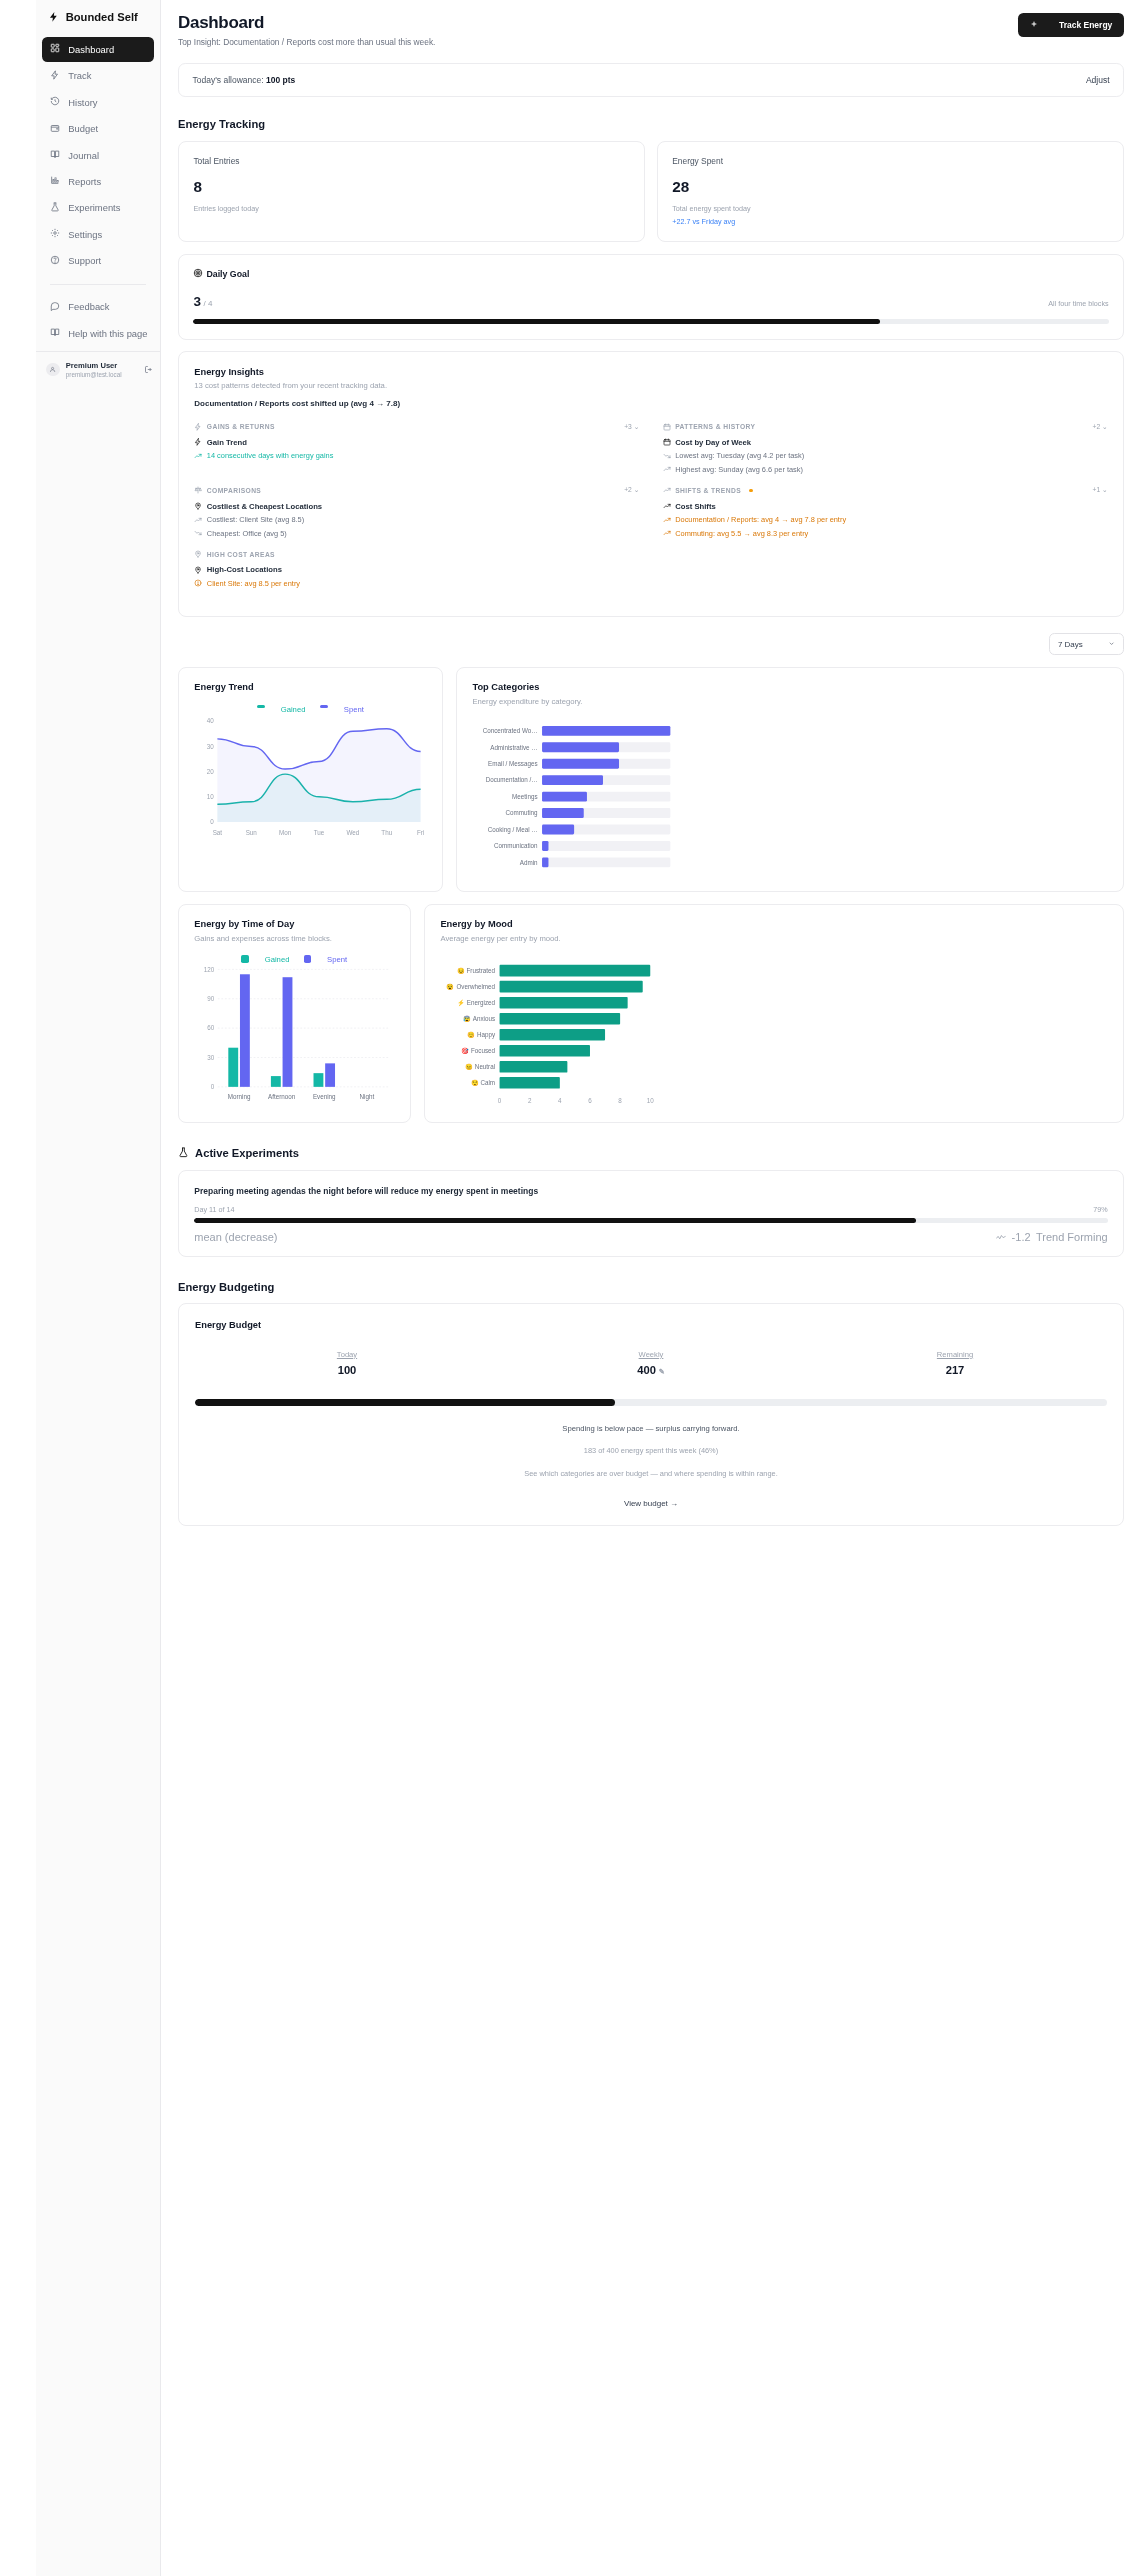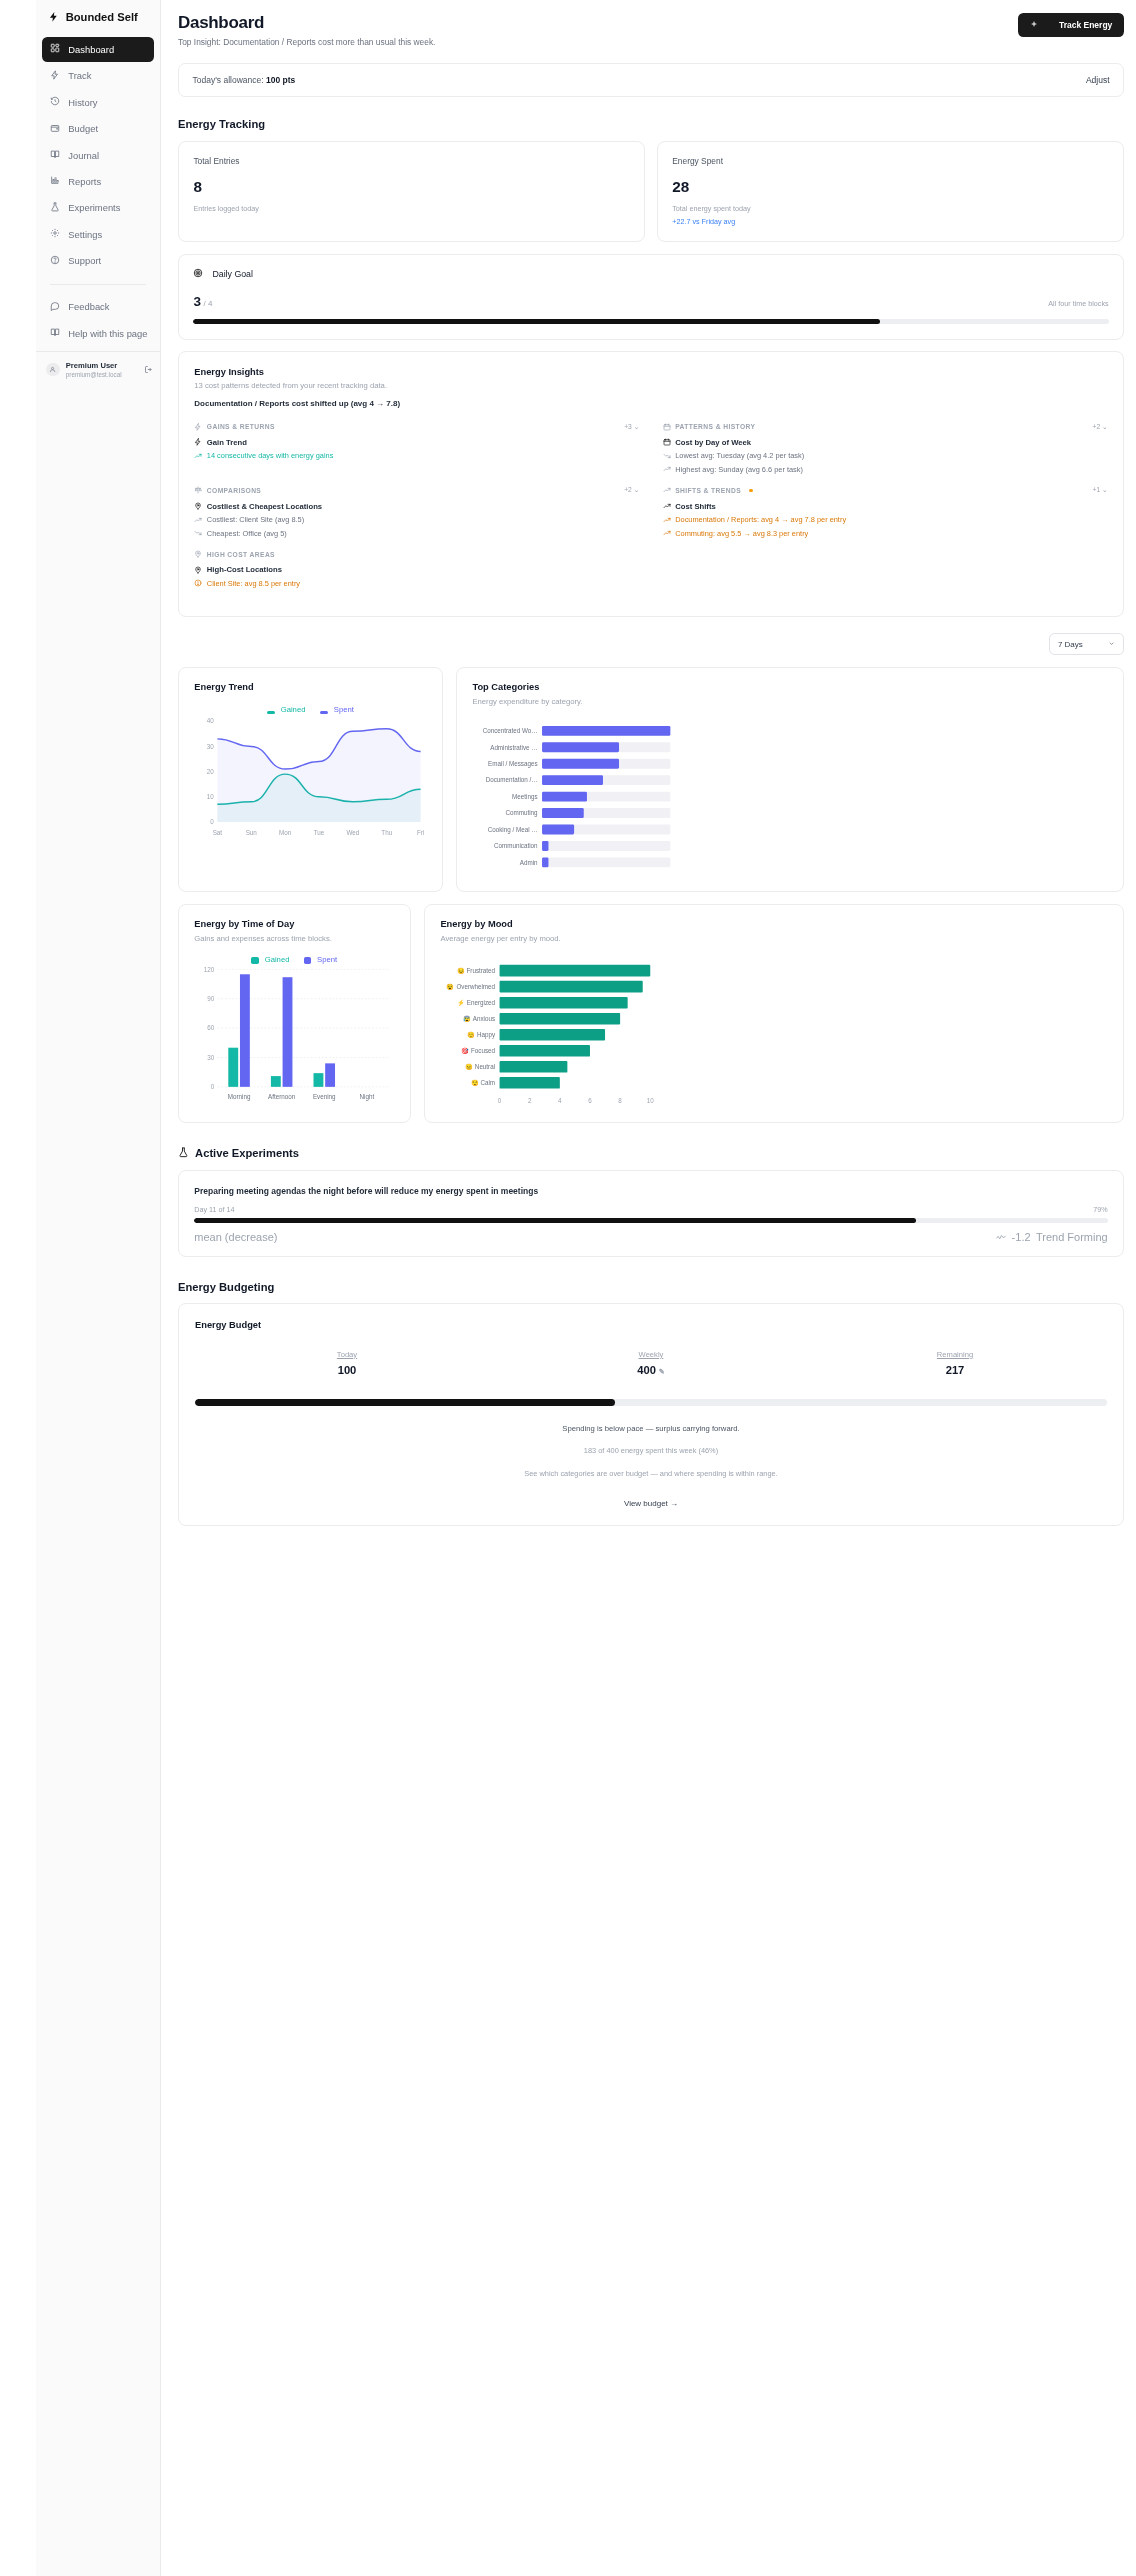--- a/index.html
+++ b/index.html
@@ -85,21 +85,21 @@
   .stat-label { font-size: 8.4px; color: #4b5563; }
   .stat-value { font-size: 15.3px; font-weight: bold; margin-top: 12.6px; }
   .stat-note { font-size: 7.2px; color: #9ca3af; margin-top: 8px; }
   .stat-delta { font-size: 7.2px; color: #3b82f6; margin-top: 3.6px; }
 
   .card {
     border: 0.9px solid #ececef; border-radius: 8px;
     background: #fff; margin-top: 11.7px;
   }
   .goal-card { padding: 13.5px 14.4px 14.4px 14.4px; }
-  .goal-head { display: flex; align-items: center; gap: 9px; font-size: 8.8px; font-weight: normal; }
+  .goal-head { display: flex; align-items: center; gap: 3px; font-size: 8.8px; font-weight: bold; }
   .goal-head svg { width: 10px; height: 10px; }
   .goal-row { display: flex; align-items: baseline; justify-content: space-between; margin-top: 12.6px; }
   .goal-num { font-size: 13.5px; font-weight: bold; }
   .goal-den { font-size: 8px; color: #9ca3af; margin-left: 2.7px; }
   .goal-caption { font-size: 7.2px; color: #9ca3af; }
   .goal-track { height: 5.4px; background: #eceef1; border-radius: 2.7px; margin-top: 10px; overflow: hidden; }
   .goal-fill { height: 100%; background: #111; border-radius: 2.7px; }
 
   
   .insights { padding: 14.4px 15.3px 16px 15.3px; }
@@ -130,21 +130,21 @@
     display: flex; align-items: center; gap: 25px; cursor: pointer;
     font-family: inherit;
   }
 
   
   .chart-row { display: flex; gap: 13.5px; margin-top: 11.7px; align-items: stretch; }
   .chart-card { border: 0.9px solid #ececef; border-radius: 8px; background: #fff; padding: 14.4px 15.3px 12.6px 15.3px; }
   .chart-title { font-size: 9.3px; font-weight: bold; }
   .chart-sub { font-size: 7.7px; color: #9ca3af; margin-top: 4.5px; }
   .legend { display: flex; justify-content: center; gap: 14.4px; margin-top: 12.6px; }
-  .legend-item { display: flex; align-items: flex-end; gap: 6px; font-size: 7.7px; }
+  .legend-item { display: flex; align-items: flex-start; gap: 16px; font-size: 7.7px; }
   .legend-sw { width: 8px; height: 2.7px; border-radius: 1.8px; display: block; }
   .legend-sw.box { width: 7.2px; height: 7.2px; border-radius: 1.8px; }
   .tick-lbl { font-size: 7px; fill: #9ca3af; }
   .catlbl { font-size: 7px; fill: #6b7280; }
 
   
   .exp-head { display: flex; align-items: center; gap: 6.3px; margin: 23.4px 0 10.8px 0; }
   .exp-head svg { width: 10.8px; height: 10.8px; }
   .exp-head span { font-size: 11.2px; font-weight: bold; }
   .exp-card { border: 0.9px solid #ececef; border-radius: 8px; background: #fff; padding: 14.4px 15.3px 13.5px 15.3px; }

